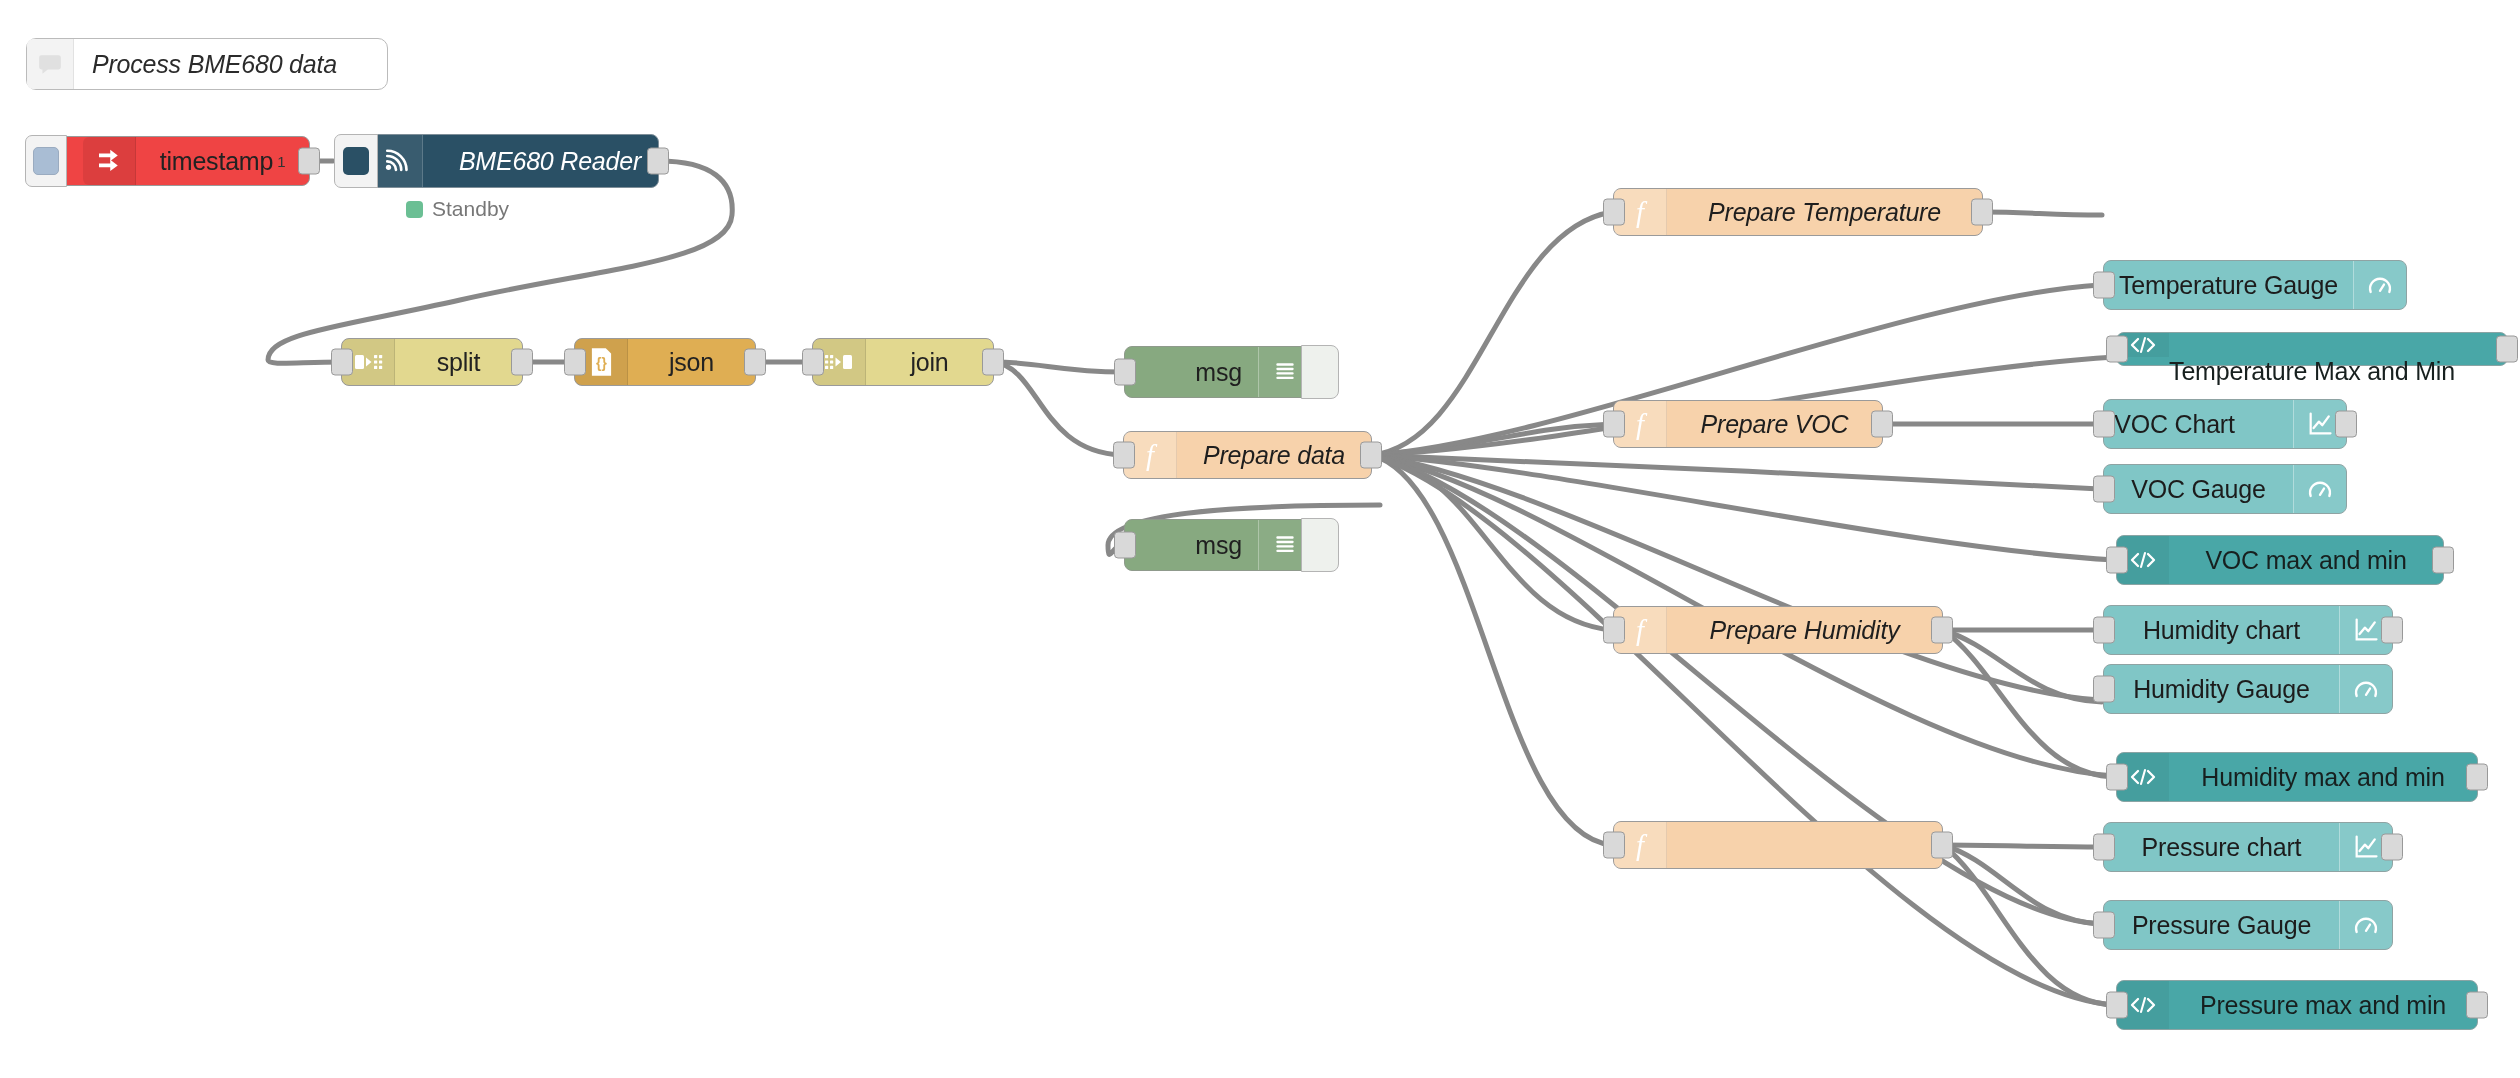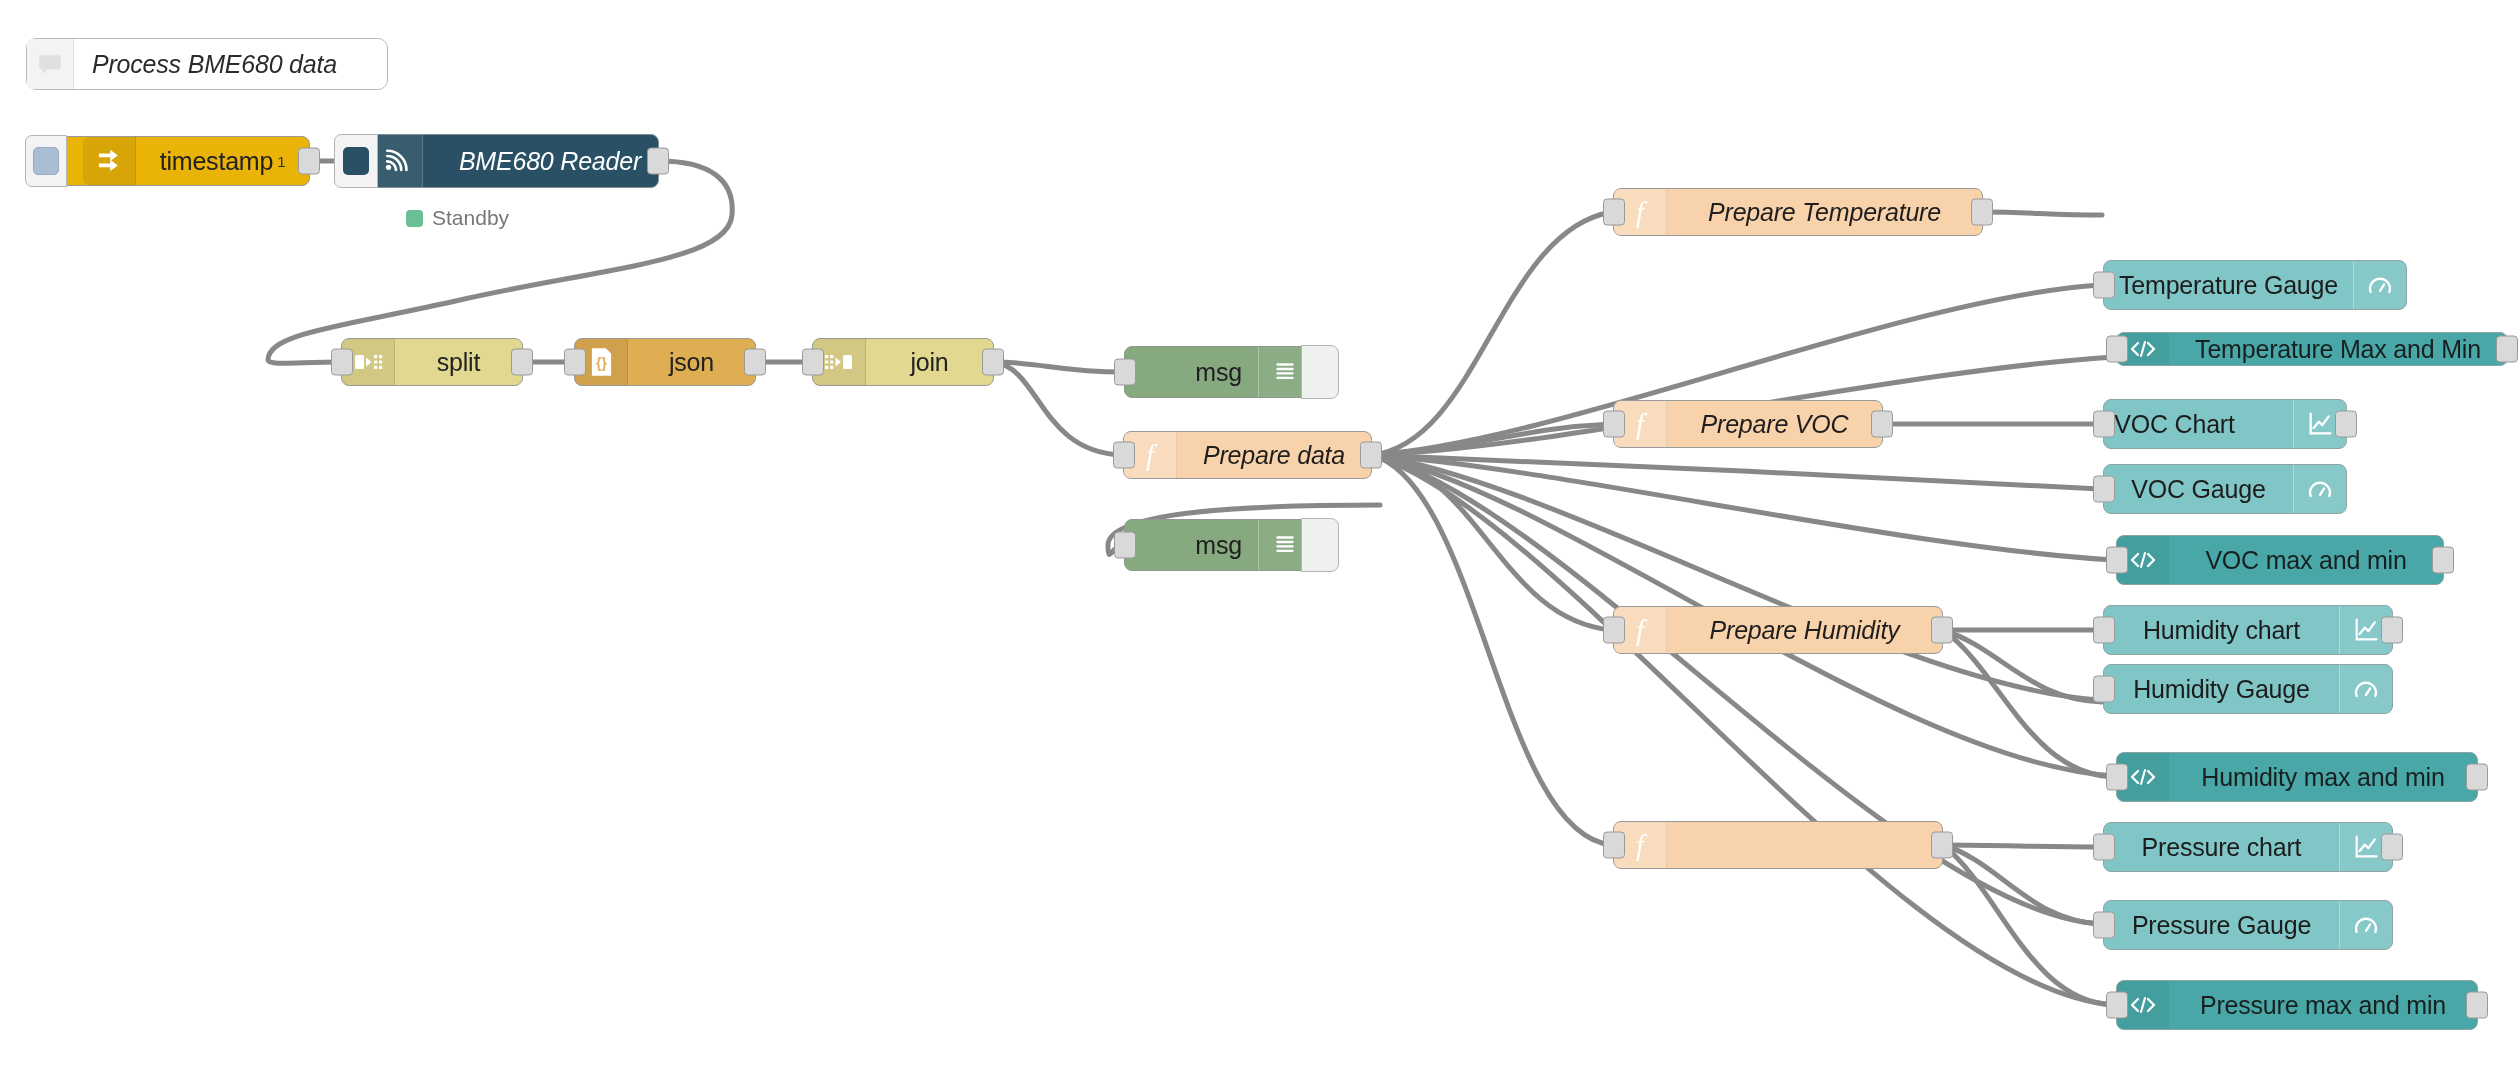--- a/index.html
+++ b/index.html
@@ -92,21 +92,21 @@
     border-radius: 10px;
   }
   .comment-node .icon-cell {
     background: #f3f3f3;
     border-right: 1.4px solid #e2e2e2;
     width: 46px;
   }
   .comment-node .node-label { font-size: 25px; color: #2b2b2b; }
 
   
-  .inject-node { background: #eab308; padding-left: 24px; }
+  .inject-node { background: #ef4444; padding-left: 24px; }
   .inject-node .icon-cell.left { background: rgba(0,0,0,0.08); }
   .inject-btn {
     position: absolute;
     left: -34px;
     top: 50%;
     transform: translateY(-50%);
     width: 40px;
     height: 50px;
     background: #f3f3f3;
     border: 1.6px solid #b4b4b4;
@@ -149,21 +149,21 @@
     display: block;
     width: 26px;
     height: 28px;
     background: #2a5065;
     border-radius: 5px;
   }
   .status {
     position: absolute;
     left: 36px;
     top: 100%;
-    margin-top: 19px;
+    margin-top: 10px;
     display: flex;
     align-items: center;
     gap: 9px;
     white-space: nowrap;
     z-index: 6;
   }
   .status-dot {
     width: 17px; height: 17px;
     border-radius: 4px;
     background: #6bbf94;
@@ -447,21 +447,21 @@
     <div class="node-label label-center">Temperature Gauge</div>
     <div class="icon-cell right">
       <svg width="28" height="28" viewBox="0 0 24 24">
         <path d="M4 18a8.5 8.5 0 1 1 16 0" fill="none" stroke="#ffffff" stroke-width="2" stroke-linecap="round"></path>
         <path d="M12 17 L15.4 11.6" fill="none" stroke="#ffffff" stroke-width="2" stroke-linecap="round"></path>
       </svg>
     </div>
     <div class="port in"></div>
   </div>
 
-  <div class="node template-node" style="left:2116px; top:332px; width:392px; height:34px;">
+  <div class="node template-node" style="left:2116px; top:332px; width:392px; height:34px;flex-direction:column;">
     <div class="icon-cell left">
       <svg width="30" height="24" viewBox="0 0 30 24">
         <path d="M10 6 L4 12 L10 18" fill="none" stroke="#ffffff" stroke-width="2.3" stroke-linecap="round" stroke-linejoin="round"></path>
         <path d="M20 6 L26 12 L20 18" fill="none" stroke="#ffffff" stroke-width="2.3" stroke-linecap="round" stroke-linejoin="round"></path>
         <path d="M17 5 L13 19" fill="none" stroke="#ffffff" stroke-width="2.1" stroke-linecap="round"></path>
       </svg>
     </div>
     <div class="node-label label-center">Temperature Max and Min</div>
     <div class="port in"></div>
     <div class="port out"></div>

